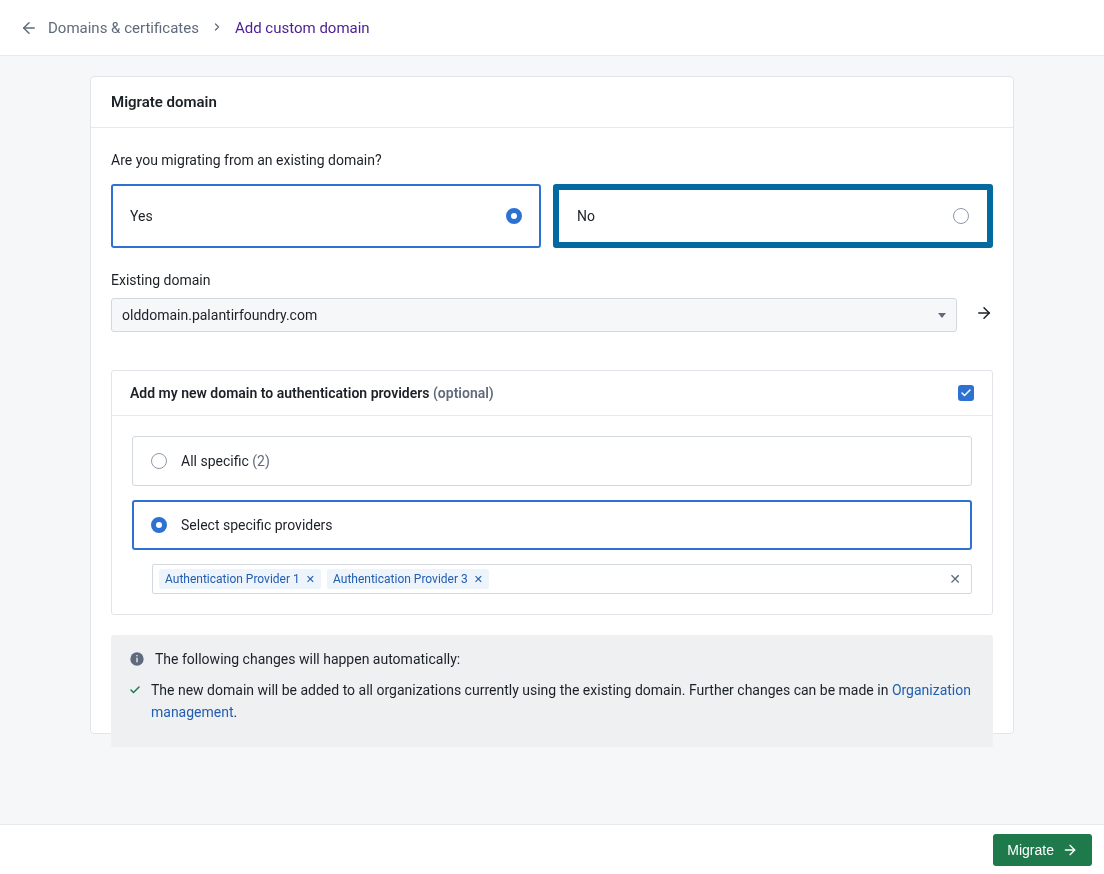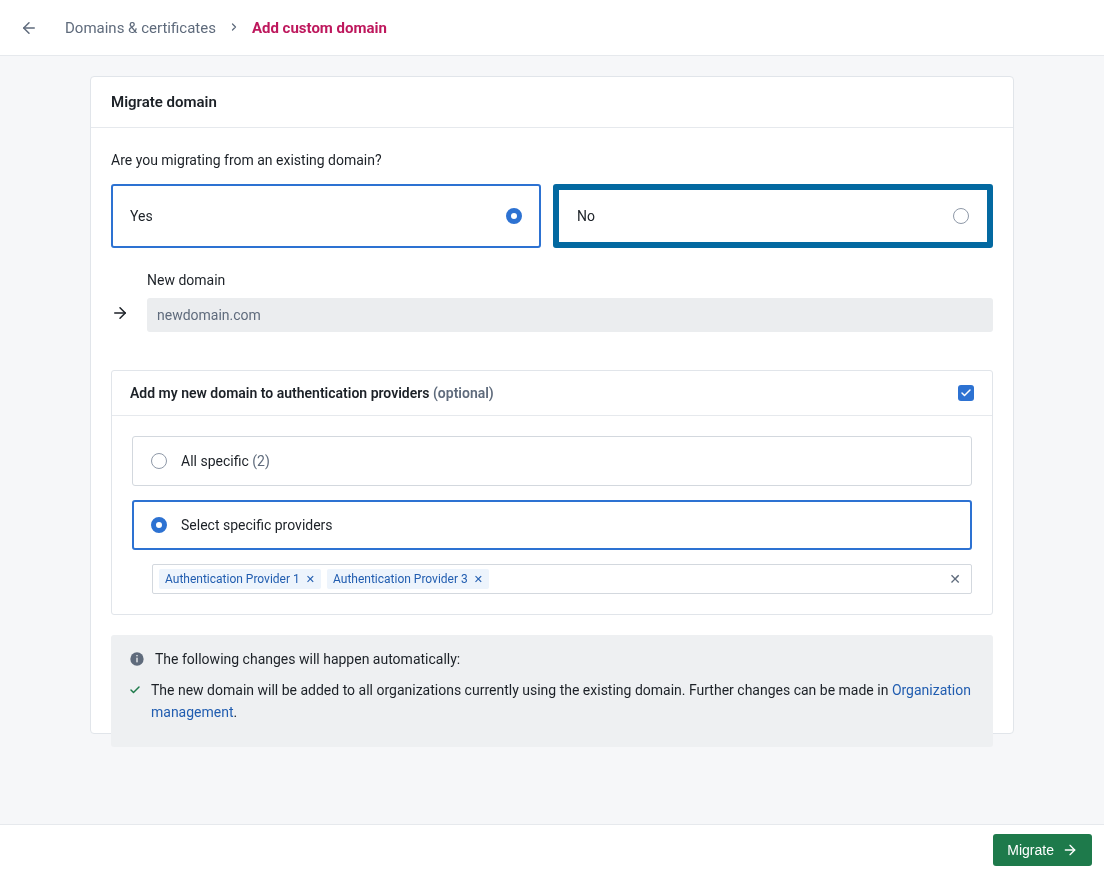--- a/index.html
+++ b/index.html
@@ -12,27 +12,27 @@
     height: 874px;
     position: relative;
   }
   .header {
     background: #fff;
     border-bottom: 1px solid #e6e9ed;
     height: 56px;
     display: flex;
     align-items: center;
     padding: 0 20px;
-    gap: 27px;
+    gap: 10px;
   }
   .back-icon { color: #5f6b7c; cursor: pointer; display:flex; }
   .breadcrumb { display:flex; align-items:center; gap:12px; font-size:15px;}
   .breadcrumb .crumb-link { color:#5f6b7c; }
   .breadcrumb .chev { color:#5f6b7c; }
-  .breadcrumb .crumb-current { font-weight:700; color:#be185d;text-align:right; }
+  .breadcrumb .crumb-current { font-weight:400; color:#4c1d95;text-align:right; }
 
   .page-body {
     padding: 20px 0 90px 0;
     display:flex;
     justify-content:center;
     overflow:auto;
     height: calc(874px - 56px - 50px);
   }
 
   .card {
@@ -261,31 +261,32 @@
           <span>Yes</span>
           <span class="radio-circle checked"></span>
         </div>
         <div class="radio-card">
           <span>No</span>
           <span class="radio-circle"></span>
         </div>
       </div>
 
       <div class="domain-row">
+        <div class="domain-col">
+          <div class="domain-label">Existing domain</div>
+          <div class="select">
+            <span>olddomain.palantirfoundry.com</span>
+            <span class="caret-down"></span>
+          </div>
+        </div>
         <div class="arrow-between">
           <svg width="18" height="18" viewBox="0 0 24 24" fill="none" stroke="#1c2127" stroke-width="2" stroke-linecap="round" stroke-linejoin="round">
               <line x1="5" y1="12" x2="19" y2="12"></line>
               <polyline points="12 5 19 12 12 19"></polyline>
             </svg>
-        </div>
-        <div class="domain-col">
-          <div class="domain-label">New domain</div>
-          <div class="text-input">
-            <span>newdomain.com</span>
-          </div>
         </div>
       </div>
     </div>
 
     <div class="sub-card">
       <div class="sub-card-head">
         <div>
           <span class="title">Add my new domain to authentication providers</span><span class="opt"> (optional)</span>
         </div>
         <div class="checkbox">

